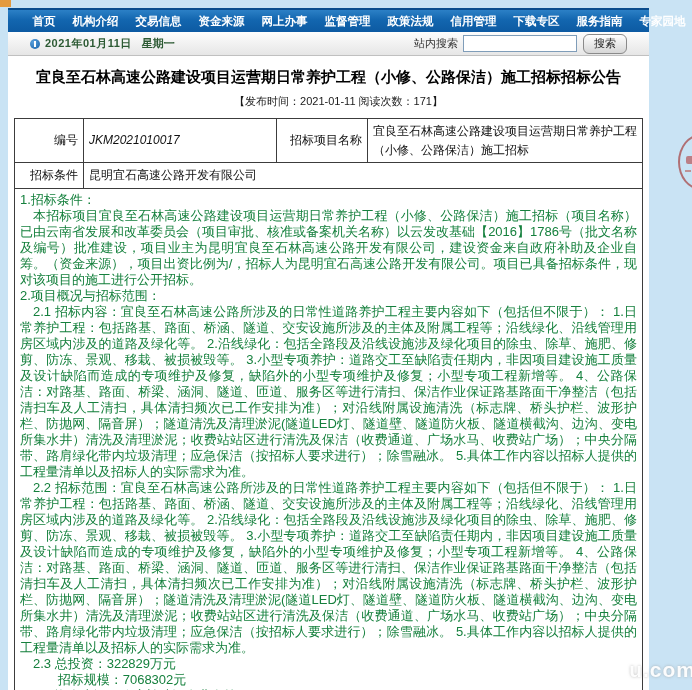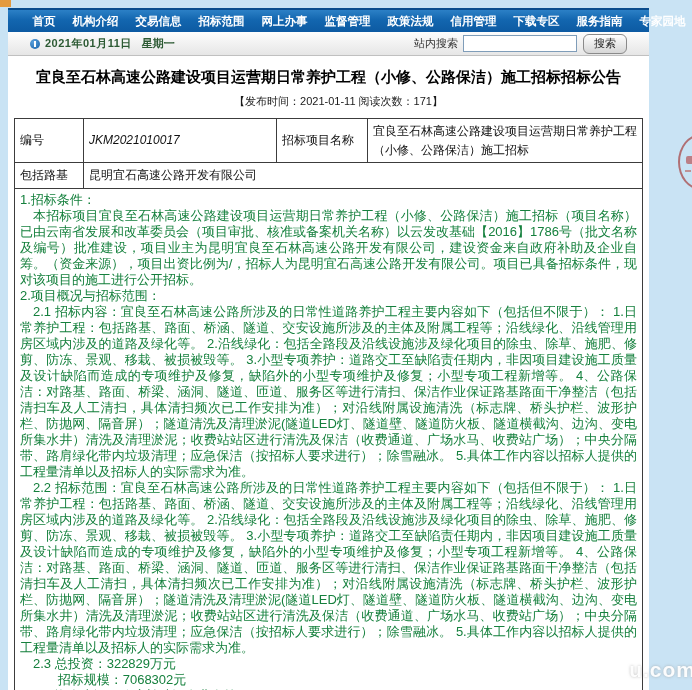--- a/index.html
+++ b/index.html
@@ -38,21 +38,21 @@
     background:linear-gradient(#ffffff,#d6d6d6);border:1px solid #8a8a8a;border-radius:6px;cursor:pointer;
   }
 
   
   .sheet{background:#fff;min-height:633px;padding-top:8px;}
   .page-title{font-size:15px;font-weight:bold;color:#000;text-align:center;margin:2px 10px 7px;line-height:1.4;}
   .page-meta{text-align:center;font-size:11px;color:#1a1a1a;margin-bottom:9px;padding-left:20px;}
 
   table.info-table{border-collapse:collapse;width:629px;margin:0 6px;font-size:12px;color:#111;table-layout:fixed;}
   table.info-table td{border:1px solid #3c3c3c;padding:3px 5px;vertical-align:middle;line-height:1.55;}
-  td.cell-label{text-align:left;margin-top:48px;}
+  td.cell-label{text-align:right;margin-top:48px;}
   .col-a{width:58px;} .col-b{width:182px;font-style:italic;} .col-c{width:80px;} .col-d{width:auto;}
   td.body-cell{padding:4px 7px 0 7px;vertical-align:top;}
   .body-text p.bp{margin:0;font-size:13px;line-height:16px;color:#15803d;text-align:justify;}
 
   
   .seal{
     position:absolute;left:678px;top:134px;width:42px;height:52px;
     border:2px solid #a84a4a;border-radius:50%;opacity:.75;
   }
   .seal::before{content:"";position:absolute;left:6px;top:20px;width:8px;height:8px;background:#b23c3c;border-radius:2px;opacity:.8;}
@@ -71,21 +71,21 @@
 
 <div class="corner-chip"></div>
 
 <div class="page-col">
 
   <div class="navbar">
 
   <a class="nav-item">首页</a>
       <a class="nav-item">机构介绍</a>
       <a class="nav-item">交易信息</a>
-      <a class="nav-item">招标范围</a>
+      <a class="nav-item">资金来源</a>
       <a class="nav-item">网上办事</a>
       <a class="nav-item">监督管理</a>
       <a class="nav-item">政策法规</a>
       <a class="nav-item">信用管理</a>
       <a class="nav-item">下载专区</a>
       <a class="nav-item">服务指南</a>
       <a class="nav-item">专家园地</a>
       <a class="nav-item">企业信息</a>
     </div>
 
@@ -105,21 +105,21 @@
 
     <table class="info-table">
       <tbody>
           <tr>
         <td class="cell-label col-a">编号</td>
         <td class="col-b">JKM2021010017</td>
         <td class="cell-label col-c">招标项目名称</td>
         <td class="col-d">宜良至石林高速公路建设项目运营期日常养护工程（小修、公路保洁）施工招标</td>
       </tr>
       <tr>
-        <td class="cell-label">包括路基</td>
+        <td class="cell-label">招标条件</td>
         <td colspan="3">昆明宜石高速公路开发有限公司</td>
       </tr>
       <tr>
         <td colspan="4" class="body-cell">
           <div class="body-text">
 
           <p class="bp" style="text-indent: 0em;">1.招标条件：</p>
                 <p class="bp" style="text-indent: 1em;">本招标项目宜良至石林高速公路建设项目运营期日常养护工程（小修、公路保洁）施工招标（项目名称）已由云南省发展和改革委员会（项目审批、核准或备案机关名称）以云发改基础【2016】1786号（批文名称及编号）批准建设，项目业主为昆明宜良至石林高速公路开发有限公司，建设资金来自政府补助及企业自筹。（资金来源），项目出资比例为/，招标人为昆明宜石高速公路开发有限公司。项目已具备招标条件，现对该项目的施工进行公开招标。</p>
                 <p class="bp" style="text-indent: 0em;">2.项目概况与招标范围：</p>
                 <p class="bp" style="text-indent: 1em;">2.1 招标内容：宜良至石林高速公路所涉及的日常性道路养护工程主要内容如下（包括但不限于）：  1.日常养护工程：包括路基、路面、桥涵、隧道、交安设施所涉及的主体及附属工程等；沿线绿化、沿线管理用房区域内涉及的道路及绿化等。  2.沿线绿化：包括全路段及沿线设施涉及绿化项目的除虫、除草、施肥、修剪、防冻、景观、移栽、被损被毁等。  3.小型专项养护：道路交工至缺陷责任期内，非因项目建设施工质量及设计缺陷而造成的专项维护及修复，缺陷外的小型专项维护及修复；小型专项工程新增等。  4、公路保洁：对路基、路面、桥梁、涵洞、隧道、匝道、服务区等进行清扫、保洁作业保证路基路面干净整洁（包括清扫车及人工清扫，具体清扫频次已工作安排为准）；对沿线附属设施清洗（标志牌、桥头护栏、波形护栏、防抛网、隔音屏）；隧道清洗及清理淤泥(隧道LED灯、隧道壁、隧道防火板、隧道横截沟、边沟、变电所集水井）清洗及清理淤泥；收费站站区进行清洗及保洁（收费通道、广场水马、收费站广场）；中央分隔带、路肩绿化带内垃圾清理；应急保洁（按招标人要求进行）；除雪融冰。  5.具体工作内容以招标人提供的工程量清单以及招标人的实际需求为准。</p>

